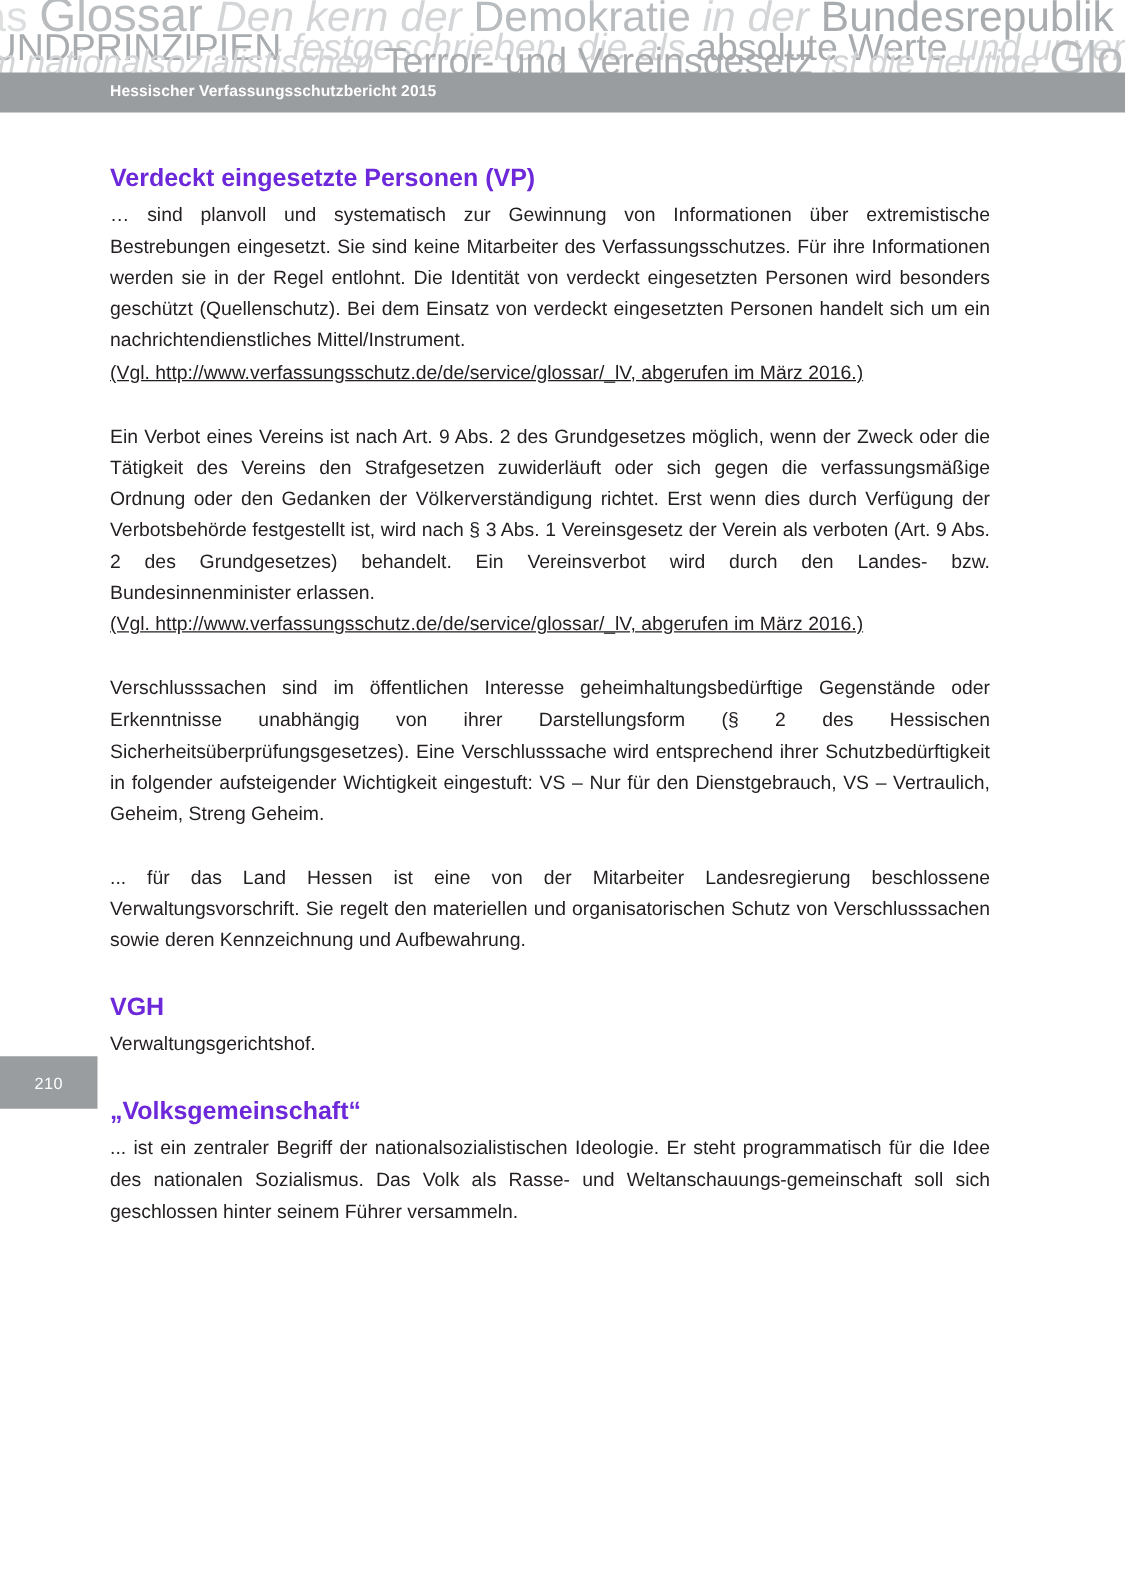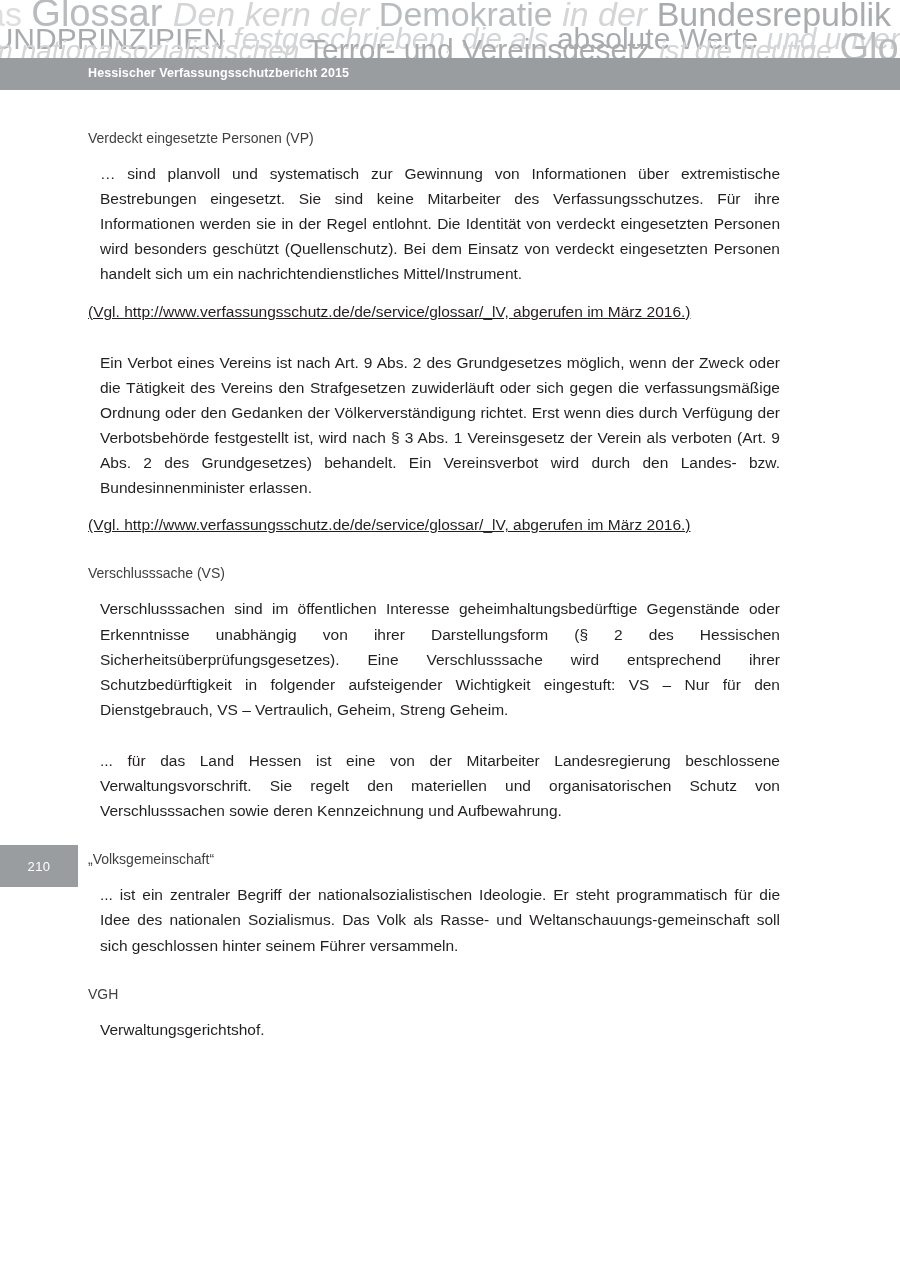--- a/index.html
+++ b/index.html
@@ -80,31 +80,31 @@
   
   .content {
     position: absolute;
     left: 88px;
     top: 128px;
     width: 704px;
   }
   .entry { margin-bottom: 26px; }
   .entry:last-child { margin-bottom: 0; }
   .term {
-    font-size: 14px;
-    font-weight: normal;
-    color: #404040;
+    font-size: 20px;
+    font-weight: bold;
+    color: #6d28d9;
     margin: 0 0 2px 0;
     line-height: 1.5;
   }
   .body {
     font-size: 15.5px;
     line-height: 1.62;
     color: #231f20;
-    margin: 12px;
+    margin: 0;
     text-align: justify;
     text-justify: inter-word;
     hyphens: manual;
   }
   .source {
     font-size: 15.5px;
     line-height: 1.62;
     color: #231f20;
     margin: 0;
     text-align: justify;
@@ -141,31 +141,30 @@
     <p class="body">… sind planvoll und systematisch zur Gewinnung von Informationen über extremistische Bestrebungen eingesetzt. Sie sind keine Mitarbeiter des Verfassungsschutzes. Für ihre Informationen werden sie in der Regel entlohnt. Die Identität von verdeckt eingesetzten Personen wird besonders geschützt (Quellenschutz). Bei dem Einsatz von verdeckt eingesetzten Personen handelt sich um ein nachrichtendienstliches Mittel/Instrument.</p>
     <p class="source">(Vgl. http://www.verfassungsschutz.de/de/service/glossar/_lV, abgerufen im März 2016.)</p>
   </div>
 
   <div class="entry">
     <p class="body">Ein Verbot eines Vereins ist nach Art. 9 Abs. 2 des Grundgesetzes möglich, wenn der Zweck oder die Tätigkeit des Vereins den Strafgesetzen zuwiderläuft oder sich gegen die verfassungsmäßige Ordnung oder den Gedanken der Völkerverständigung richtet. Erst wenn dies durch Verfügung der Verbotsbehörde festgestellt ist, wird nach § 3 Abs. 1 Vereinsgesetz der Verein als verboten (Art. 9 Abs. 2 des Grundgesetzes) behandelt. Ein Vereinsverbot wird durch den Landes- bzw. Bundesinnenminister erlassen.</p>
     <p class="source">(Vgl. http://www.verfassungsschutz.de/de/service/glossar/_lV, abgerufen im März 2016.)</p>
   </div>
 
   <div class="entry">
-    <p class="term">Verschlusssache (VS)</p>
     <p class="body">Verschlusssachen sind im öffentlichen Interesse geheimhaltungsbedürftige Gegenstände oder Erkenntnisse unabhängig von ihrer Darstellungsform (§ 2 des Hessischen Sicherheitsüberprüfungsgesetzes). Eine Verschlusssache wird entsprechend ihrer Schutzbedürftigkeit in folgender aufsteigender Wichtigkeit eingestuft: VS – Nur für den Dienstgebrauch, VS – Vertraulich, Geheim, Streng Geheim.</p>
   </div>
 
   <div class="entry">
     <p class="body">... für das Land Hessen ist eine von der Mitarbeiter Landesregierung beschlossene Verwaltungsvorschrift. Sie regelt den materiellen und organisatorischen Schutz von Verschlusssachen sowie deren Kennzeichnung und Aufbewahrung.</p>
   </div>
 
   <div class="entry">
-    <p class="term">„Volksgemeinschaft“</p>
-    <p class="body">... ist ein zentraler Begriff der nationalsozialistischen Ideologie. Er steht programmatisch für die Idee des nationalen Sozialismus. Das Volk als Rasse- und Weltanschauungs-gemeinschaft soll sich geschlossen hinter seinem Führer versammeln.</p>
+    <p class="term">VGH</p>
+    <p class="body">Verwaltungsgerichtshof.</p>
   </div>
 
   <div class="entry">
-    <p class="term">VGH</p>
-    <p class="body">Verwaltungsgerichtshof.</p>
+    <p class="term">„Volksgemeinschaft“</p>
+    <p class="body">... ist ein zentraler Begriff der nationalsozialistischen Ideologie. Er steht programmatisch für die Idee des nationalen Sozialismus. Das Volk als Rasse- und Weltanschauungs-gemeinschaft soll sich geschlossen hinter seinem Führer versammeln.</p>
   </div>
 
 </div>
 
 </body></html>

